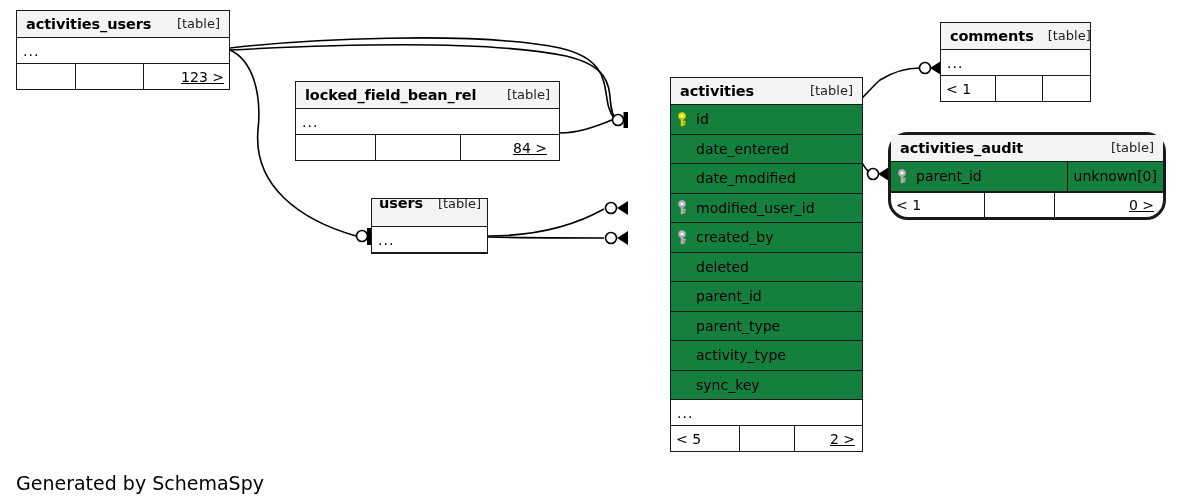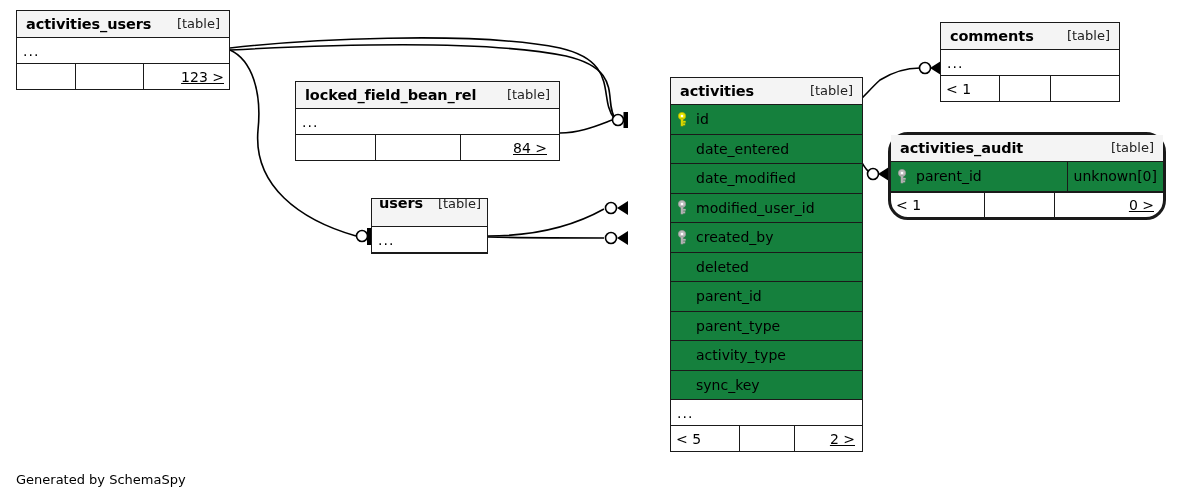--- a/index.html
+++ b/index.html
@@ -129,21 +129,21 @@
   .keyspace {
     width: 13px;
     margin-right: 6px;
     flex: 0 0 auto;
     display: inline-block;
   }
   #caption {
     position: absolute;
     left: 16px;
     top: 472px;
-    font-size: 13px;
+    font-size: 19px;
     color: #000;
     white-space: nowrap;
   }
 </style>
 </head>
 <body>
 
 <div id="canvas">
 
   <svg id="edges" viewBox="0 0 1179 503" xmlns="http://www.w3.org/2000/svg">
@@ -317,21 +317,21 @@
     </div>
 
     <div class="ellipsis-row">...</div>
     <div class="foot-row">
       <div class="foot-cell foot-left" style="width:68px">&lt; 5</div>
       <div class="foot-cell foot-mid" style="width:55px"></div>
       <div class="foot-cell foot-right" style="width:66px">2 &gt;</div>
     </div>
   </div>
 
-  <div class="table-node" style="left:940px; top:22px; width:180px;">
+  <div class="table-node" style="left:940px; top:22px; width:151px;">
     <div class="t-header">
       <span class="t-name">comments</span>
       <span class="t-tag">[table]</span>
     </div>
     <div class="ellipsis-row">...</div>
     <div class="foot-row">
       <div class="foot-cell foot-left" style="width:58px">&lt; 1</div>
       <div class="foot-cell foot-mid" style="width:51px"></div>
       <div class="foot-cell foot-right" style="width:51px"></div>
     </div>

